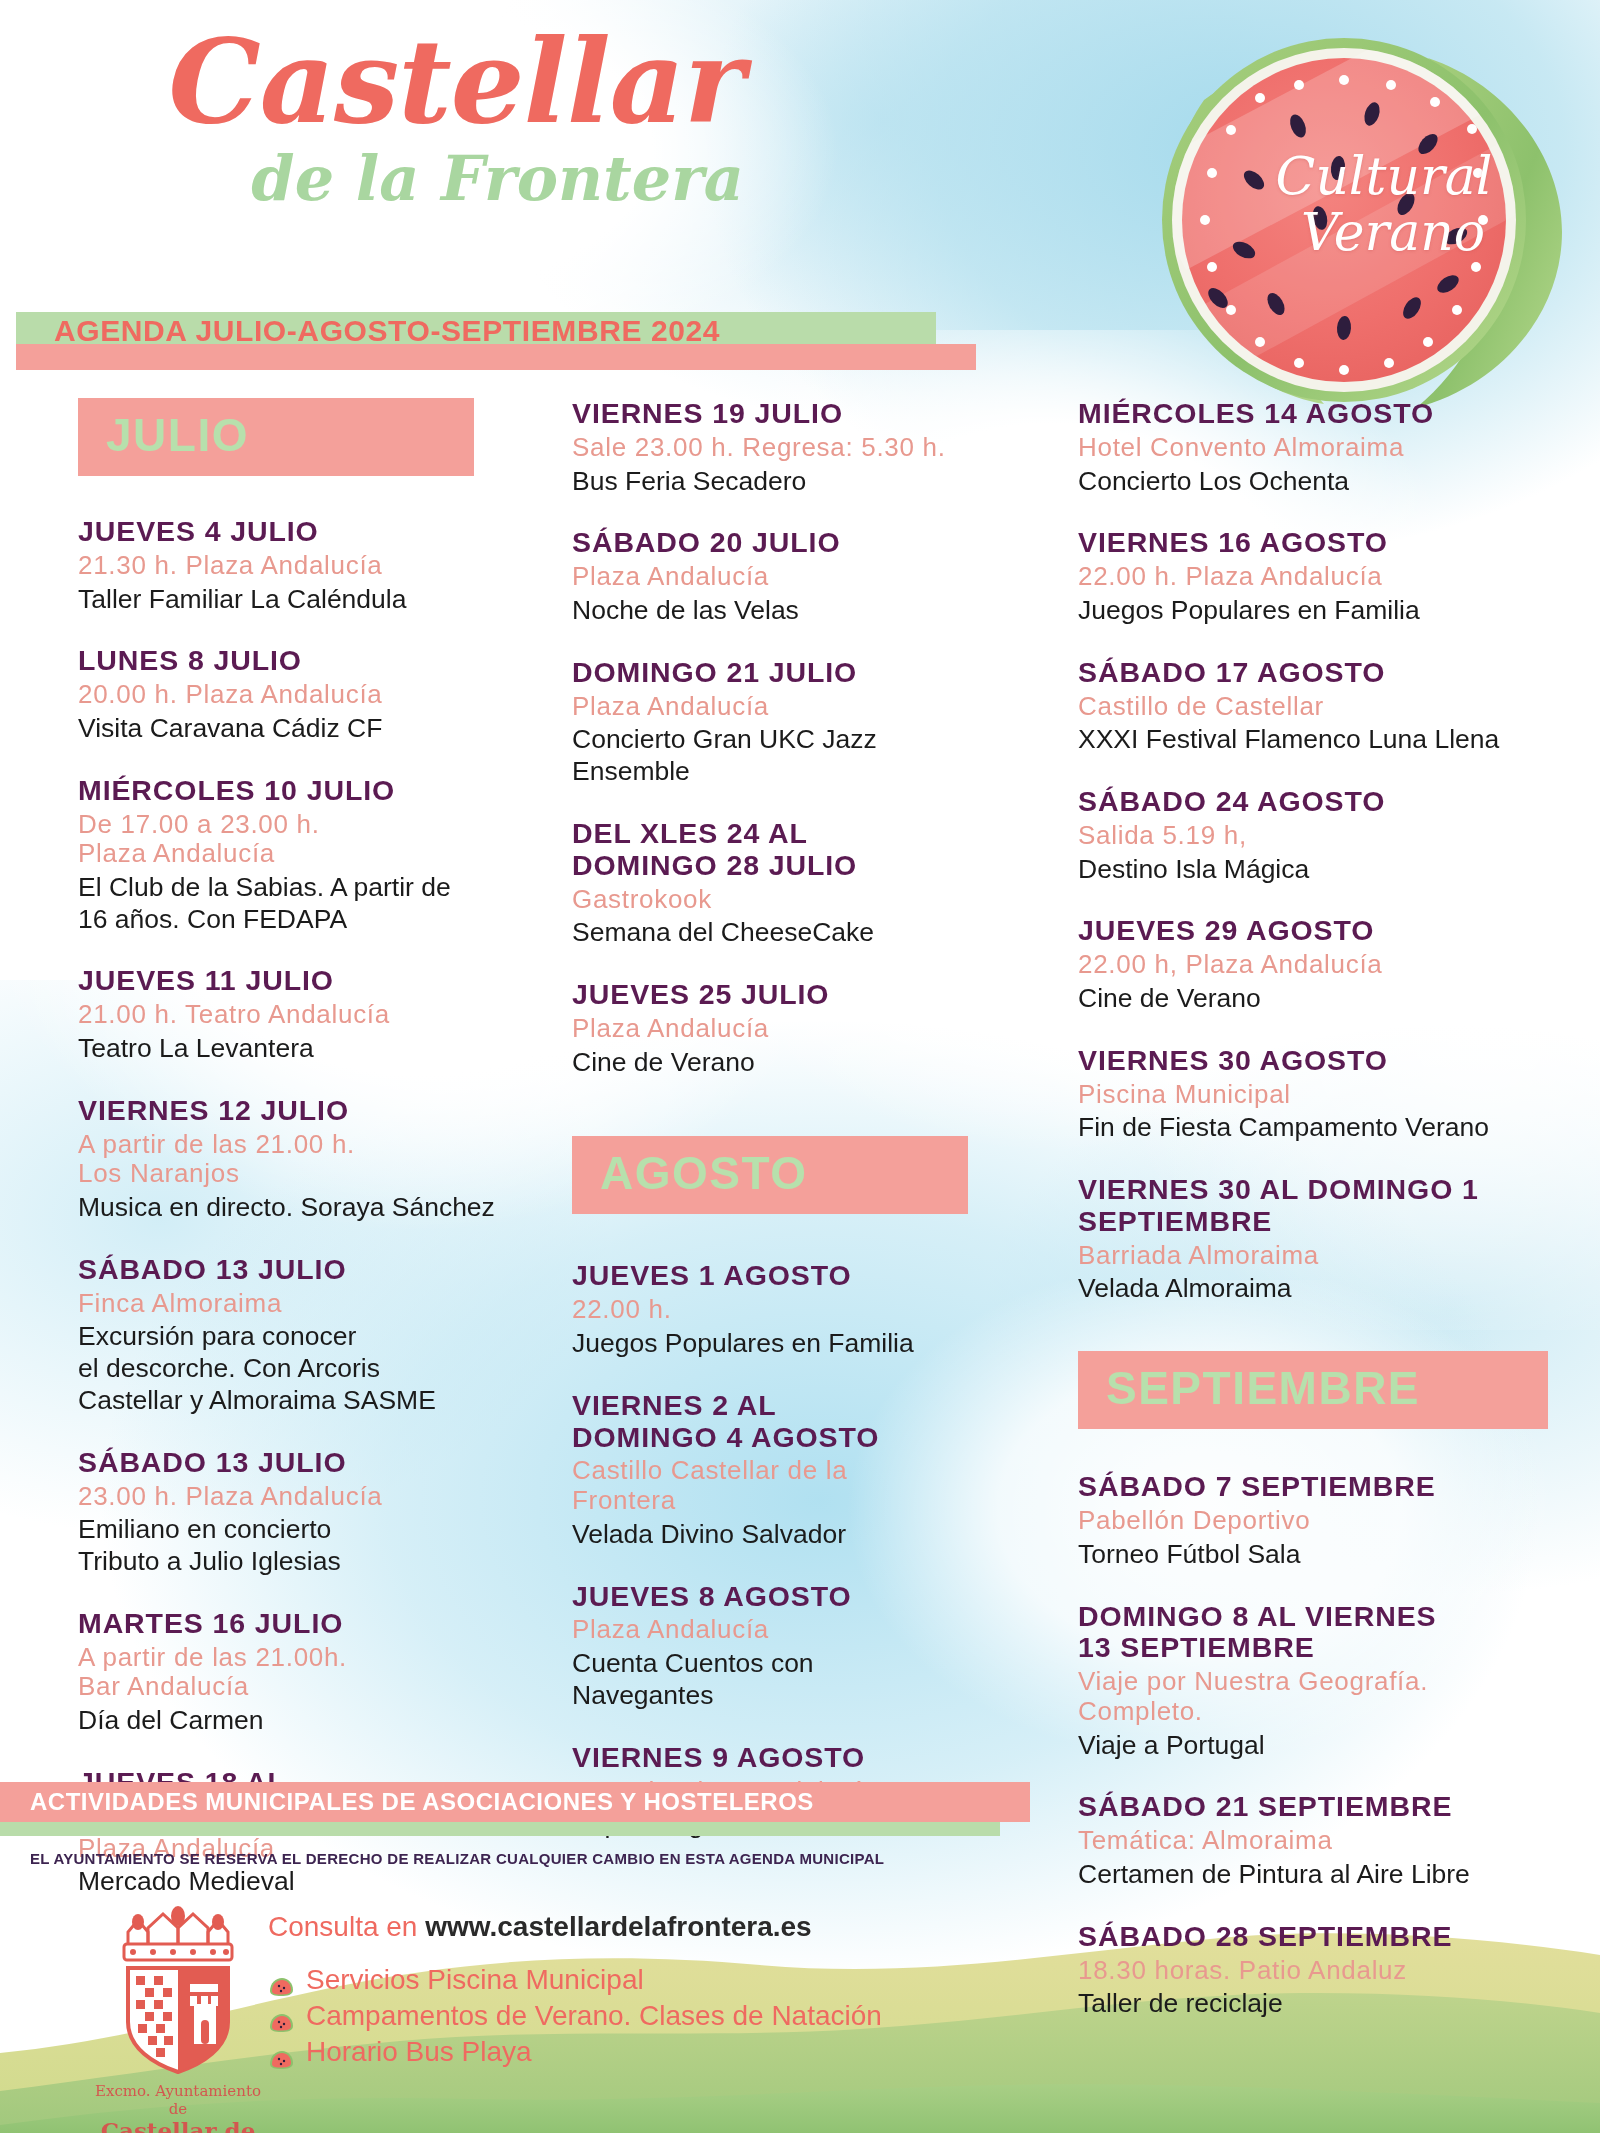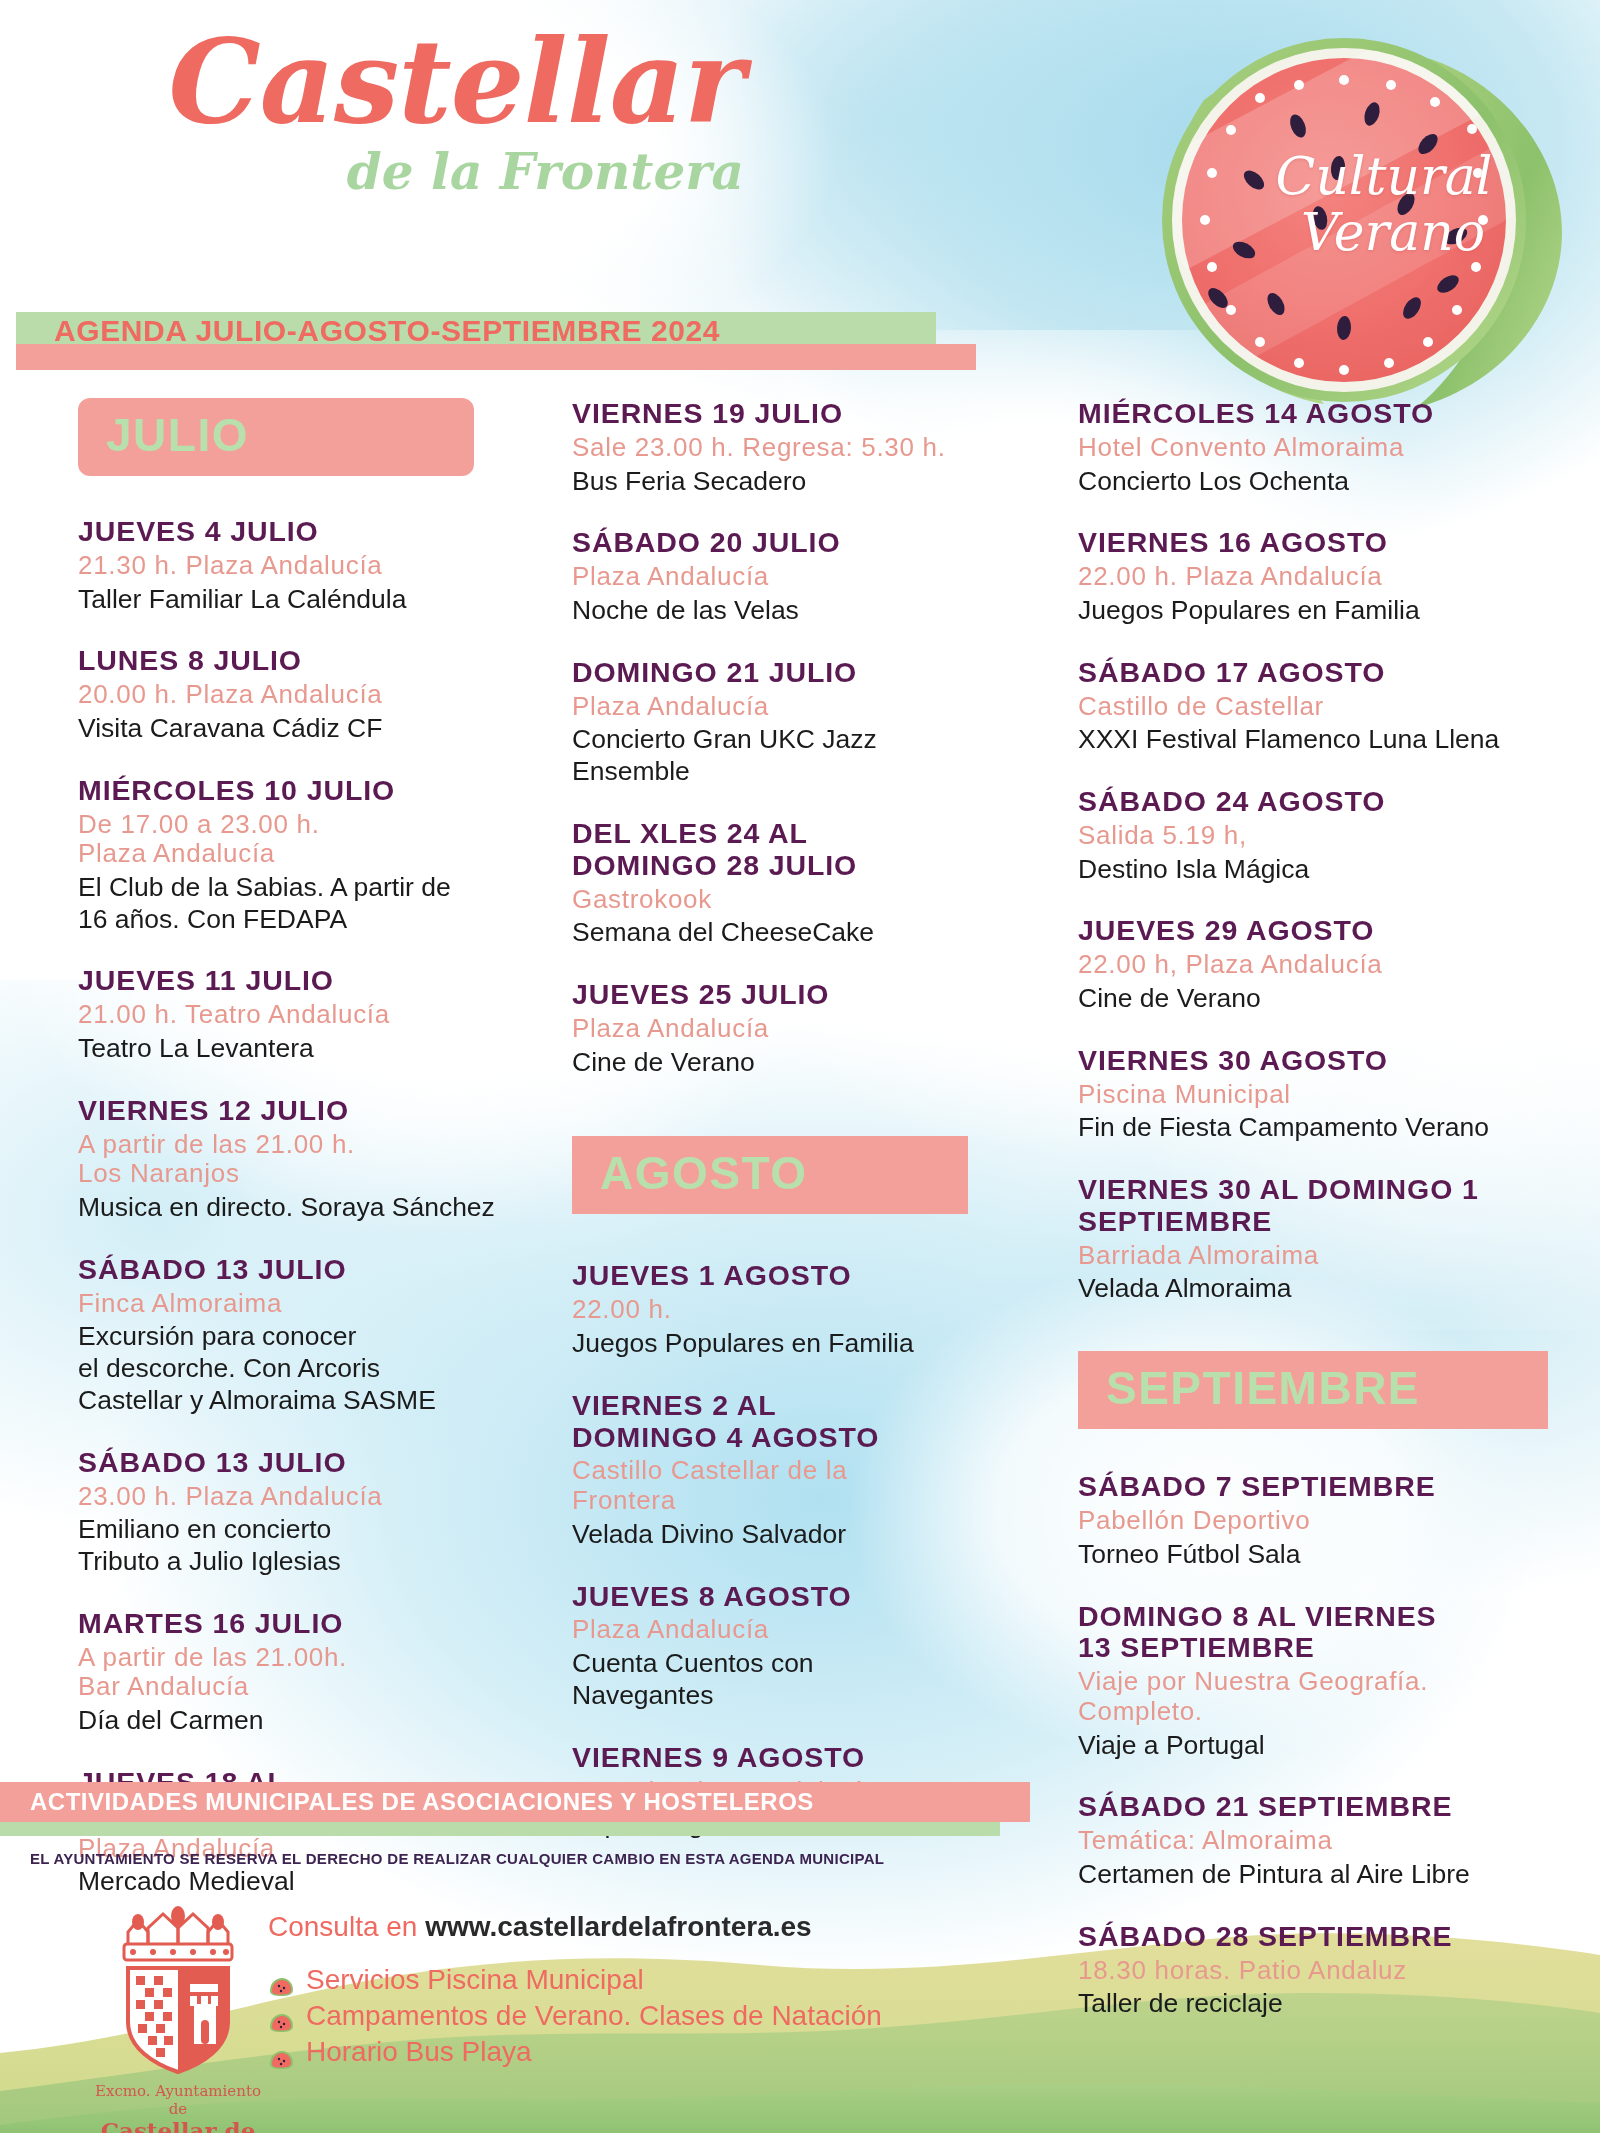--- a/index.html
+++ b/index.html
@@ -82,21 +82,21 @@
     font-weight: 700;
     font-size: 116px;
     line-height: 1.02;
     color: #ef6a60;
     letter-spacing: -1px;
   }
   .brand-sub {
     font-family: "DejaVu Serif", serif;
     font-style: italic;
     font-weight: 700;
-    font-size: 50px;
+    font-size: 62px;
     line-height: 1.05;
     color: #a9d6a0;
     margin-left: 48px;
     margin-top: 6px;
   }
 
   
   .ribbon-wrap { position: absolute; left: 16px; top: 312px; width: 960px; height: 62px; }
   .ribbon-green {
     position: absolute; left: 0; top: 0;
@@ -143,21 +143,21 @@
 
   .month-chip {
     background: #f4a09a;
     color: #b7e0ac;
     font-size: 46px;
     font-weight: 700;
     letter-spacing: 1.5px;
     padding: 10px 28px 14px 28px;
     display: block;
   }
-  .chip-julio      { width: 396px; margin-bottom: 40px; border-radius: 12px; }
+  .chip-julio      { width: 396px; margin-bottom: 40px; }
   .chip-agosto     { width: 396px; margin: 58px 0 46px 0; }
   .chip-septiembre { width: 470px; margin: 46px 0 42px 0; }
 
   .event { margin-bottom: 30px; }
   .event .date {
     color: #5b1b52;
     font-weight: 700;
     font-size: 28.5px;
     line-height: 1.12;
     letter-spacing: .9px;

